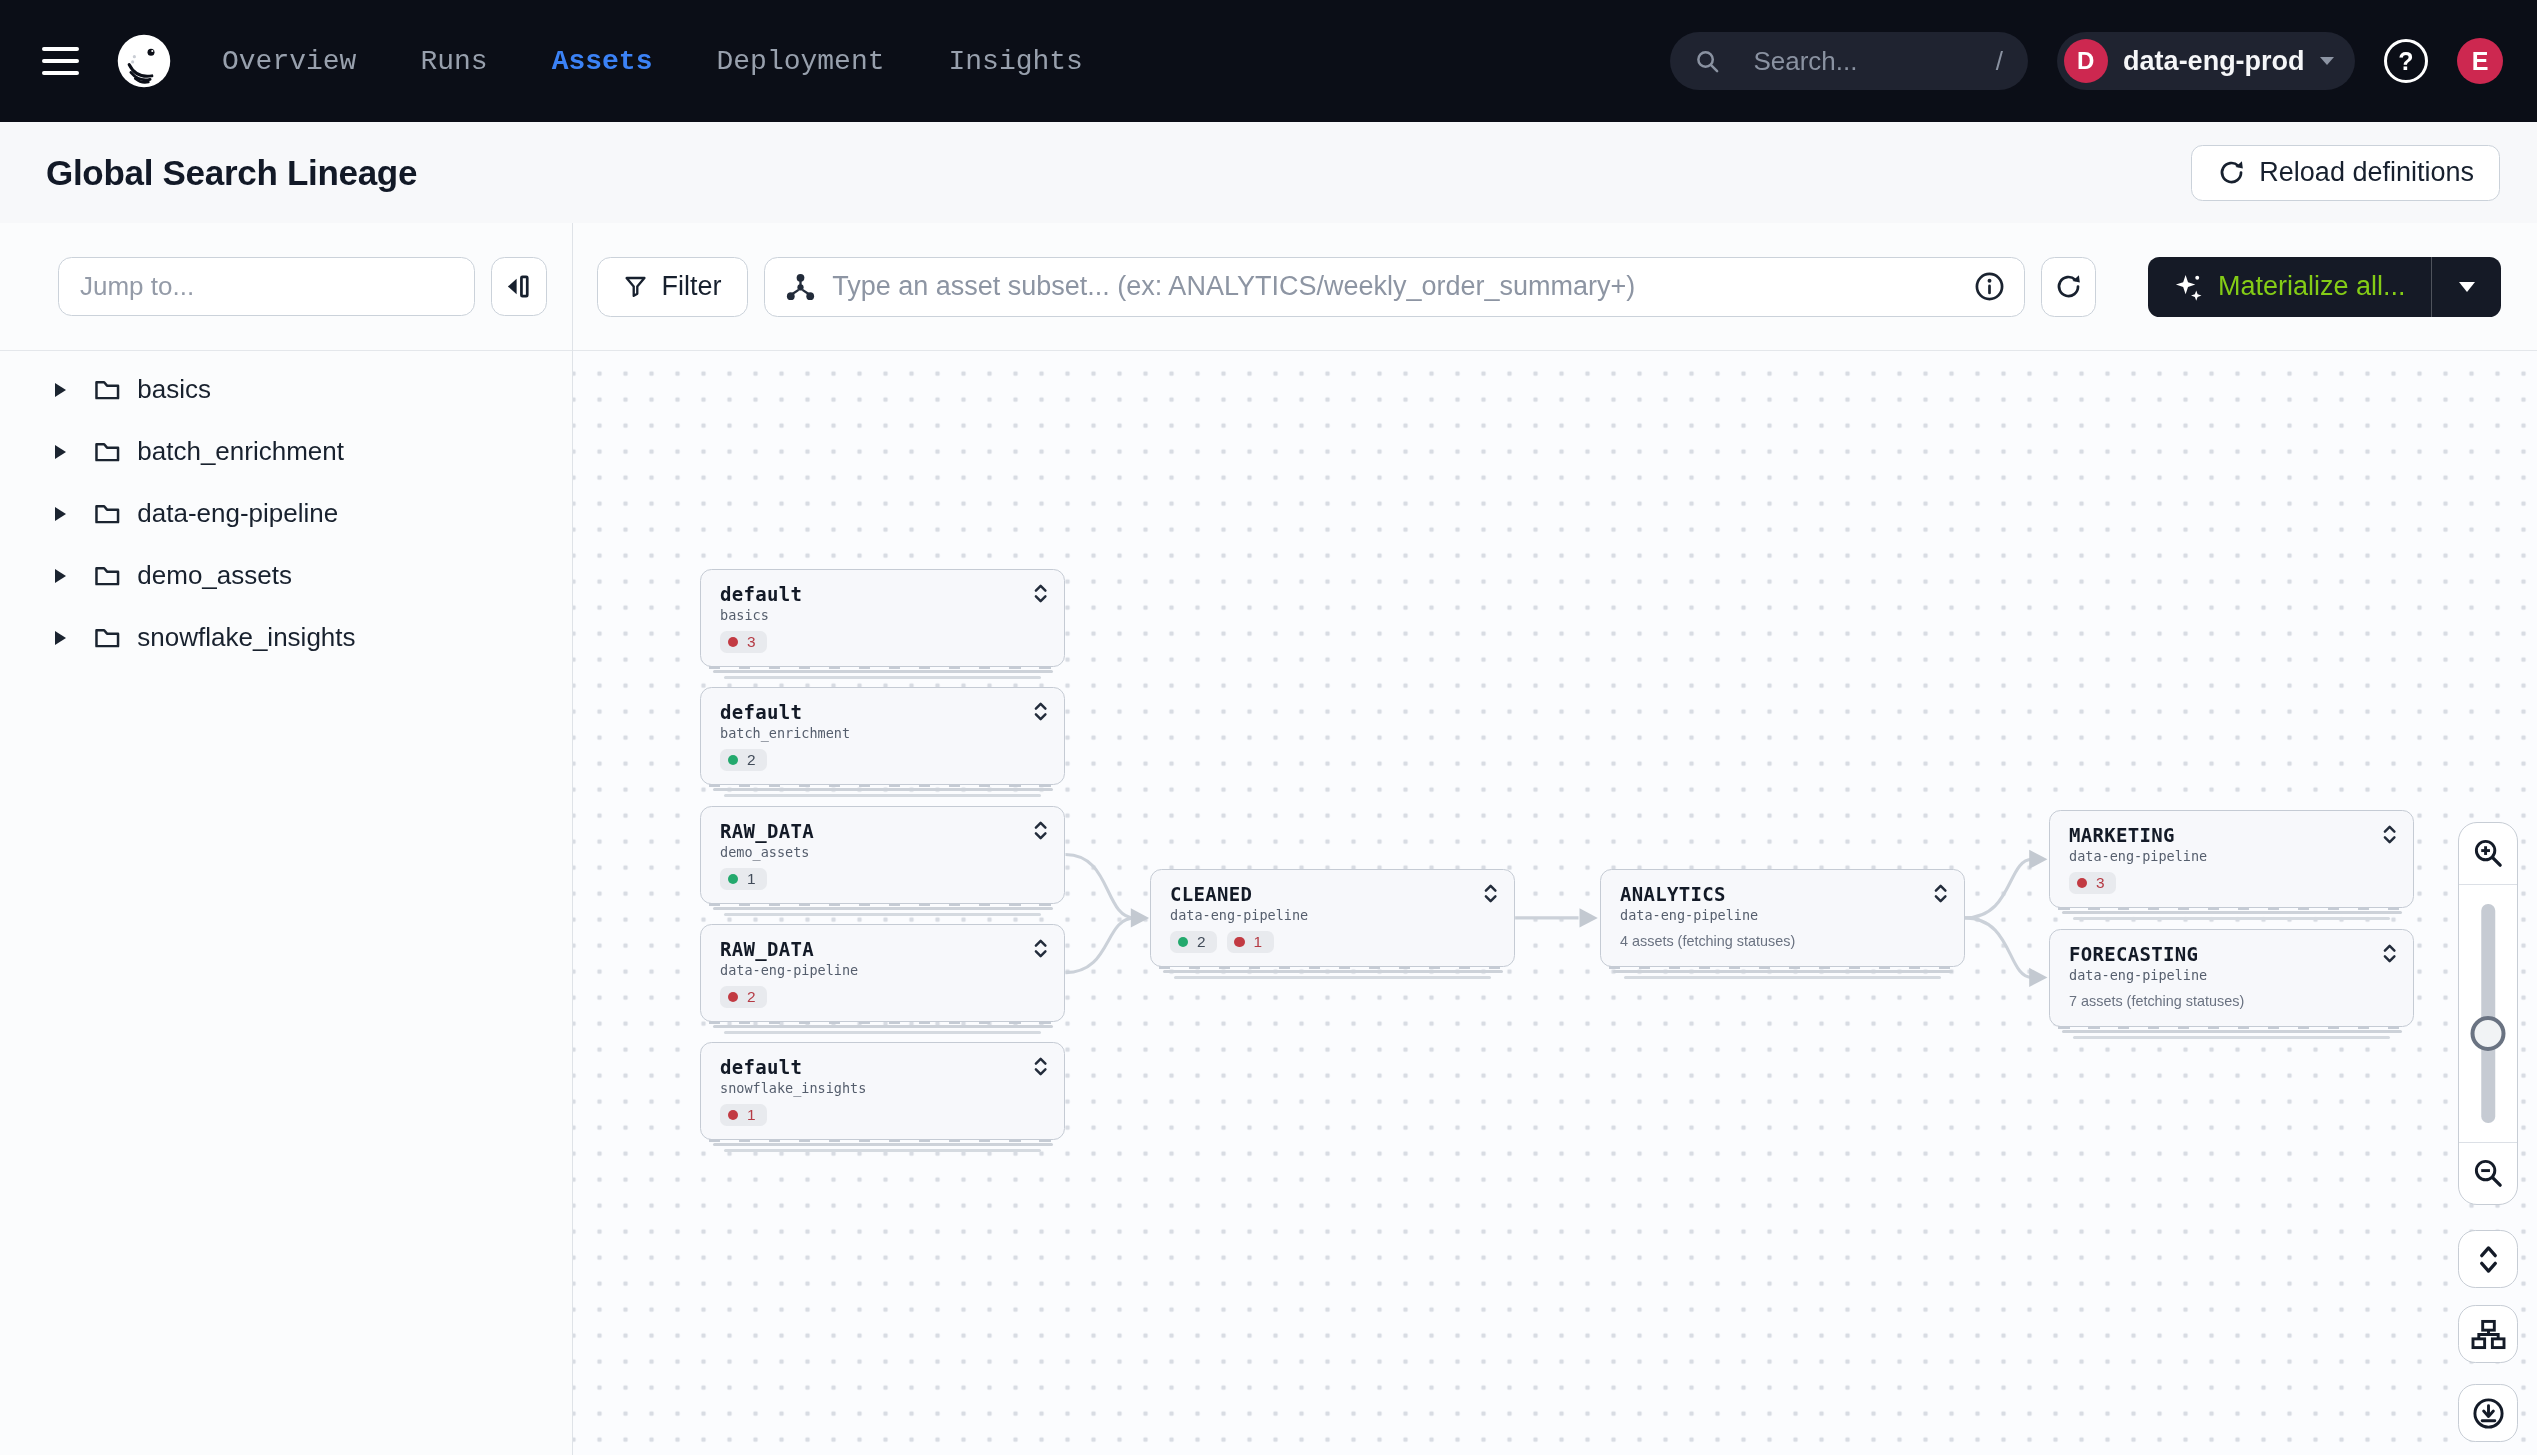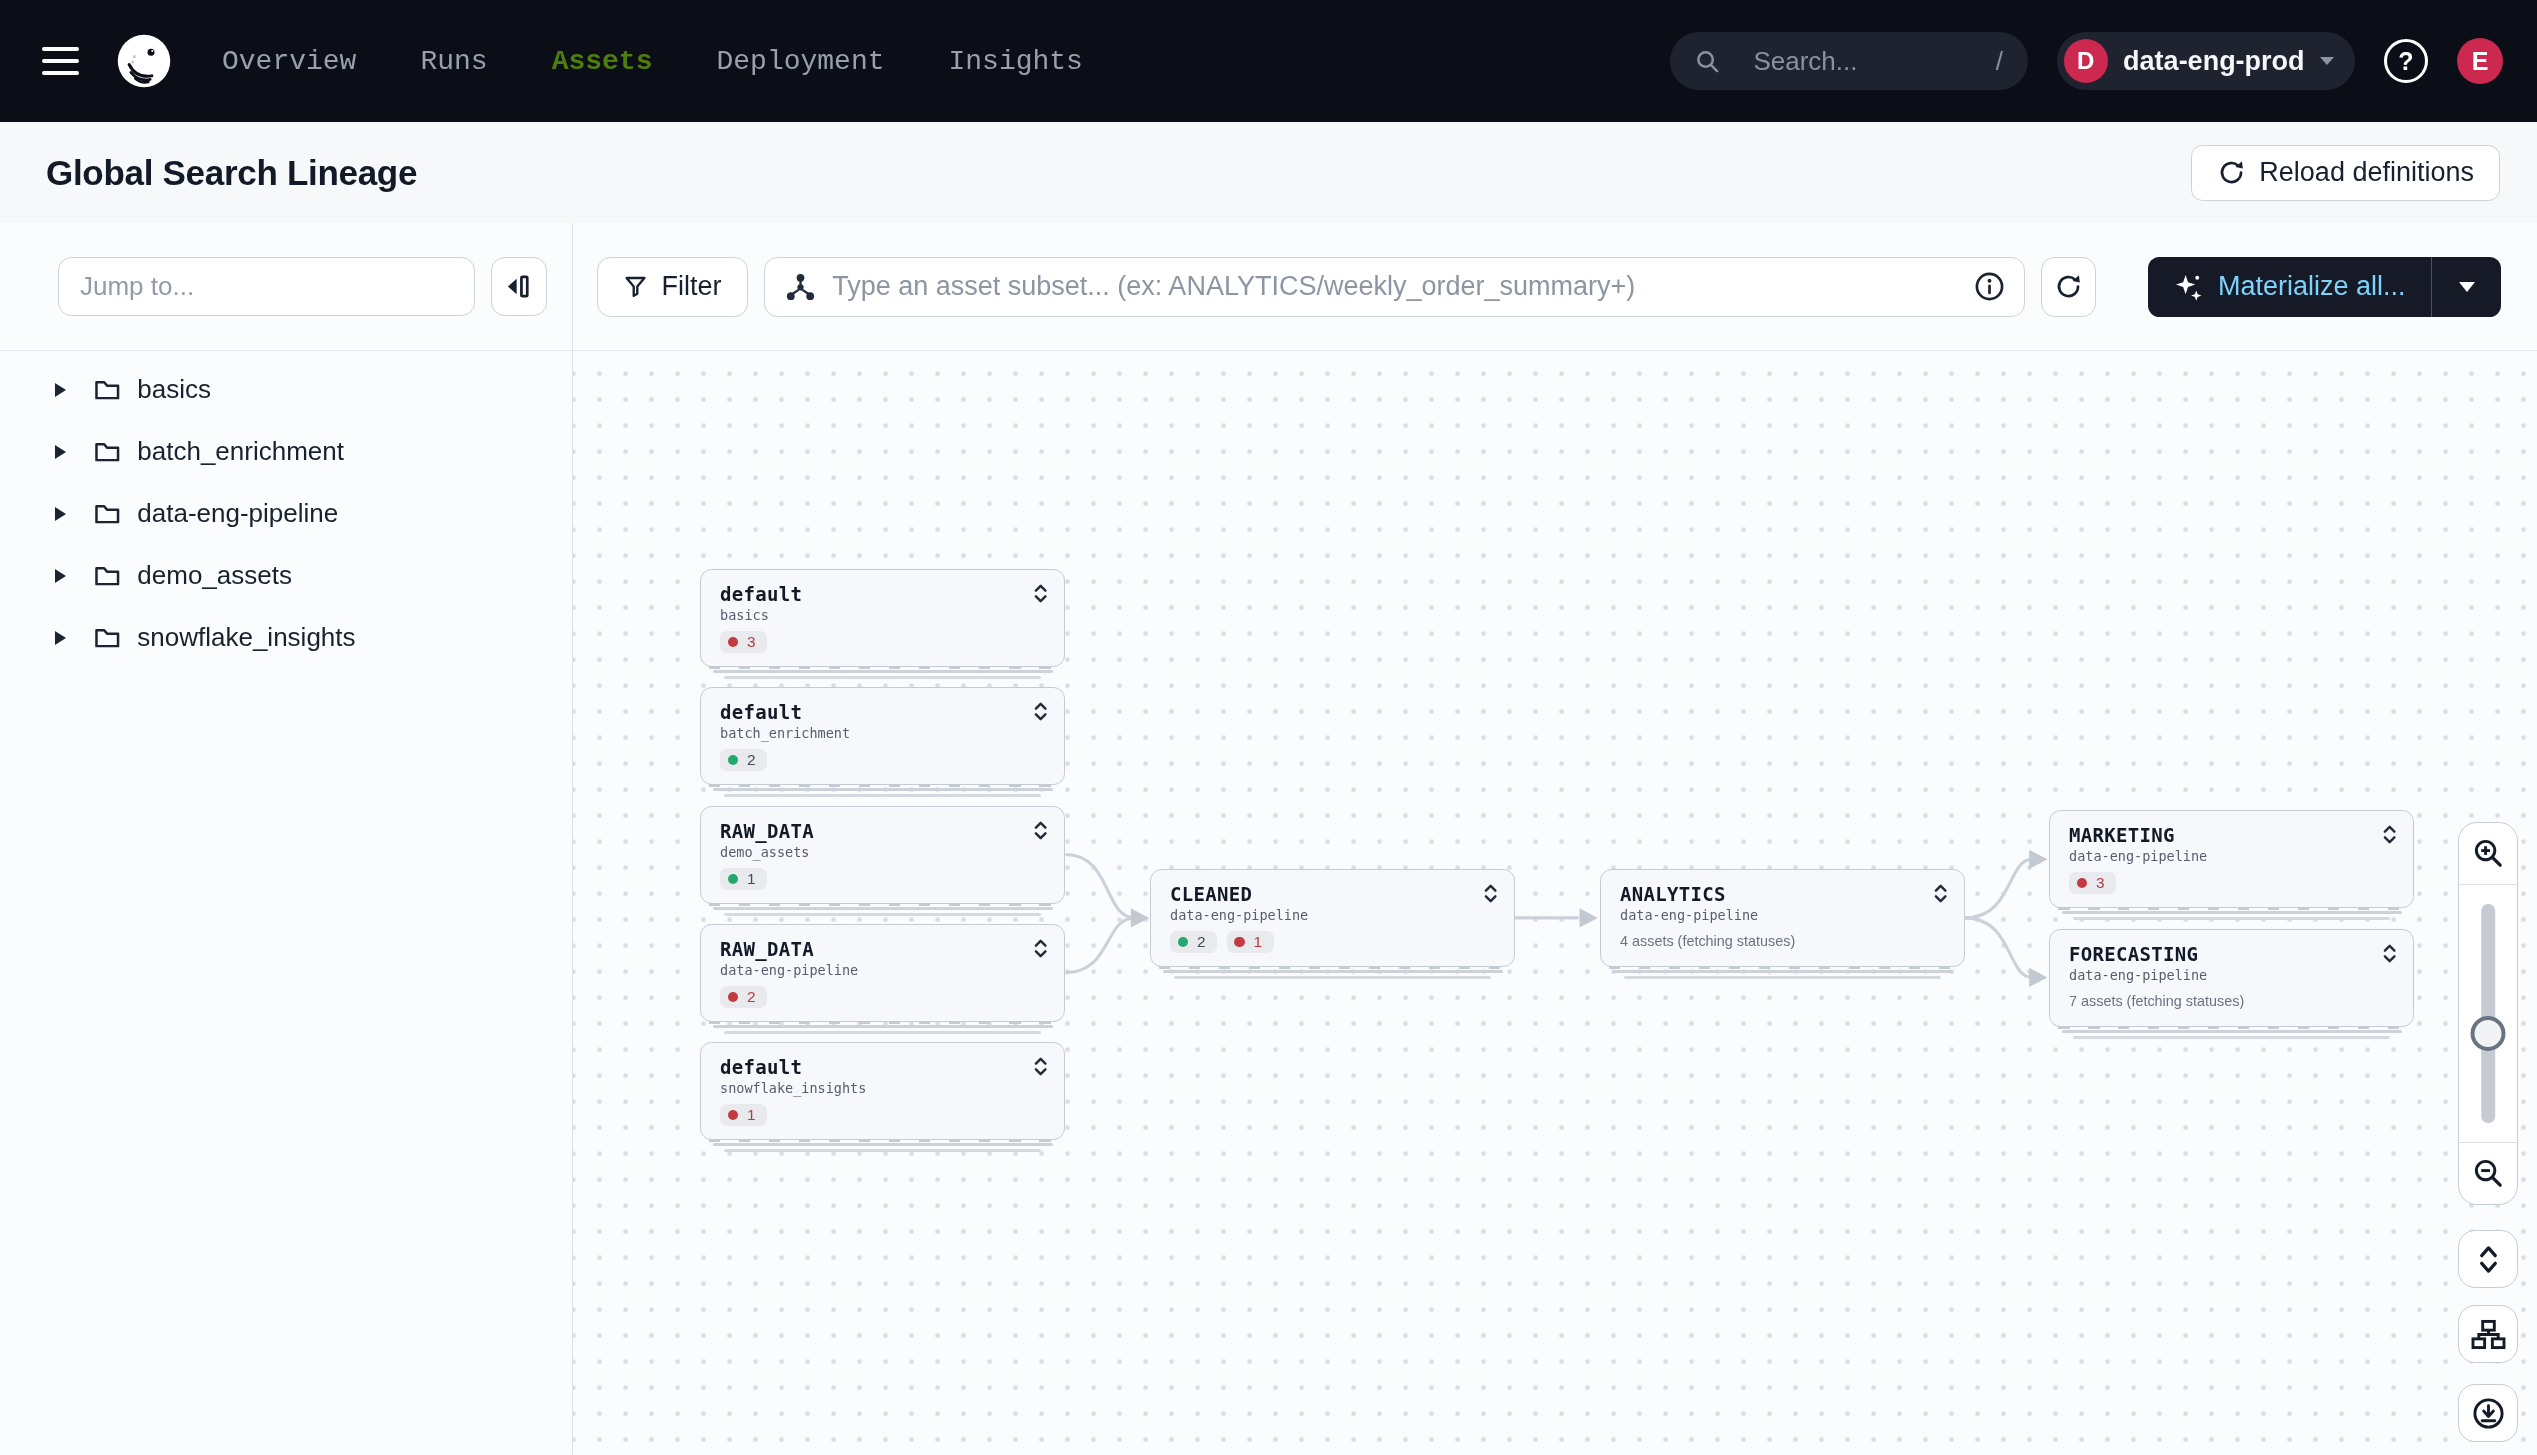--- a/index.html
+++ b/index.html
@@ -8,21 +8,21 @@
   #app { width:2538px; height:1455px; display:flex; flex-direction:column; }
 
   
   .nav { height:122px; background:#0B0E17; display:flex; align-items:center;
          padding:0 35px 0 42px; flex:0 0 auto; }
   .hamburger { width:37px; display:flex; flex-direction:column; gap:7.7px; cursor:pointer; margin-right:37px;}
   .hamburger i { display:block; height:4.3px; background:#FFF; border-radius:1.9px; }
   .logo { width:56px; height:56px; margin-right:50px; }
   .nav-links { display:flex; gap:64px; align-items:center;font-family:Liberation Mono, monospace; }
   .nav-link { font-size:28px; color:#98A0AD; font-weight:500; cursor:pointer; }
-  .nav-link.active { color:#4d7c0f; font-weight:700; }
+  .nav-link.active { color:#3b82f6; font-weight:700; }
   .nav-spacer { flex:1; }
   .search-pill { width:358px; height:58px; background:#1F2330; border-radius:960px;
                  display:flex; align-items:center; padding:0 25px; cursor:pointer;gap:18px; }
   .search-pill .stext { color:#8A92A1; font-size:26px; margin-left:15.4px; }
   .search-pill .slash { margin-left:auto; color:#8A92A1; font-size:26px; }
   .ws-pill { height:58px; margin-left:29px; background:#1F2330; border-radius:960px;
              display:flex; align-items:center; padding:0 21px 0 6.7px; cursor:pointer; }
   .ws-badge { width:44px; height:44px; border-radius:50%; background:#CD2850; color:#FFF;
               font-size:24px; font-weight:700; display:flex; align-items:center; justify-content:center;
               margin-right:15.4px; }
@@ -66,21 +66,21 @@
   .toolbar { height:128px; display:flex; align-items:center; gap:16.3px; background:#FBFCFD;
              padding:0 37px 0 24px; border-bottom:1px solid #E4E7EB; }
   .filter-btn { height:60px; padding:0 25px; border-radius:13.5px; }
   .subset-wrap { flex:1; height:60px; border:1.4px solid #CBD2DA; border-radius:13.5px; background:#FFF;
                  display:flex; align-items:center; padding:0 19px; gap:15.4px; }
   .subset-input { flex:1; border:none; outline:none; font-size:27px; color:#18212E; background:transparent;
                   font-family:"Liberation Sans",sans-serif;}
   .subset-input::placeholder { color:#8D95A3; }
   .icon-btn { width:55px; height:60px; border:1.4px solid #CBD2DA; border-radius:13.5px; background:#FFF;
               display:flex; align-items:center; justify-content:center; cursor:pointer; }
-  .mat-btn { height:60px; border-radius:11.5px; background:#151A26; color:#7dd3fc; display:flex;
+  .mat-btn { height:60px; border-radius:11.5px; background:#151A26; color:#84cc16; display:flex;
              align-items:stretch; cursor:pointer;margin-left:35px; }
   .mat-main { display:flex; align-items:center; gap:14.4px; padding:0 25px; font-size:27px; }
   .mat-divider { width:1.4px; background:rgba(255,255,255,0.25); margin:0; }
   .mat-caret { width:69px; display:flex; align-items:center; justify-content:center; }
   .mat-caret i { width:0; height:0; border-left:8.7px solid transparent; border-right:8.7px solid transparent;
                  border-top:10.6px solid #FFF; }
 
   
   .canvas { flex:1; position:relative; overflow:hidden; background-color:#FBFCFE;
             background-image:radial-gradient(circle, #D8DCE3 2.3px, transparent 2.6px);

